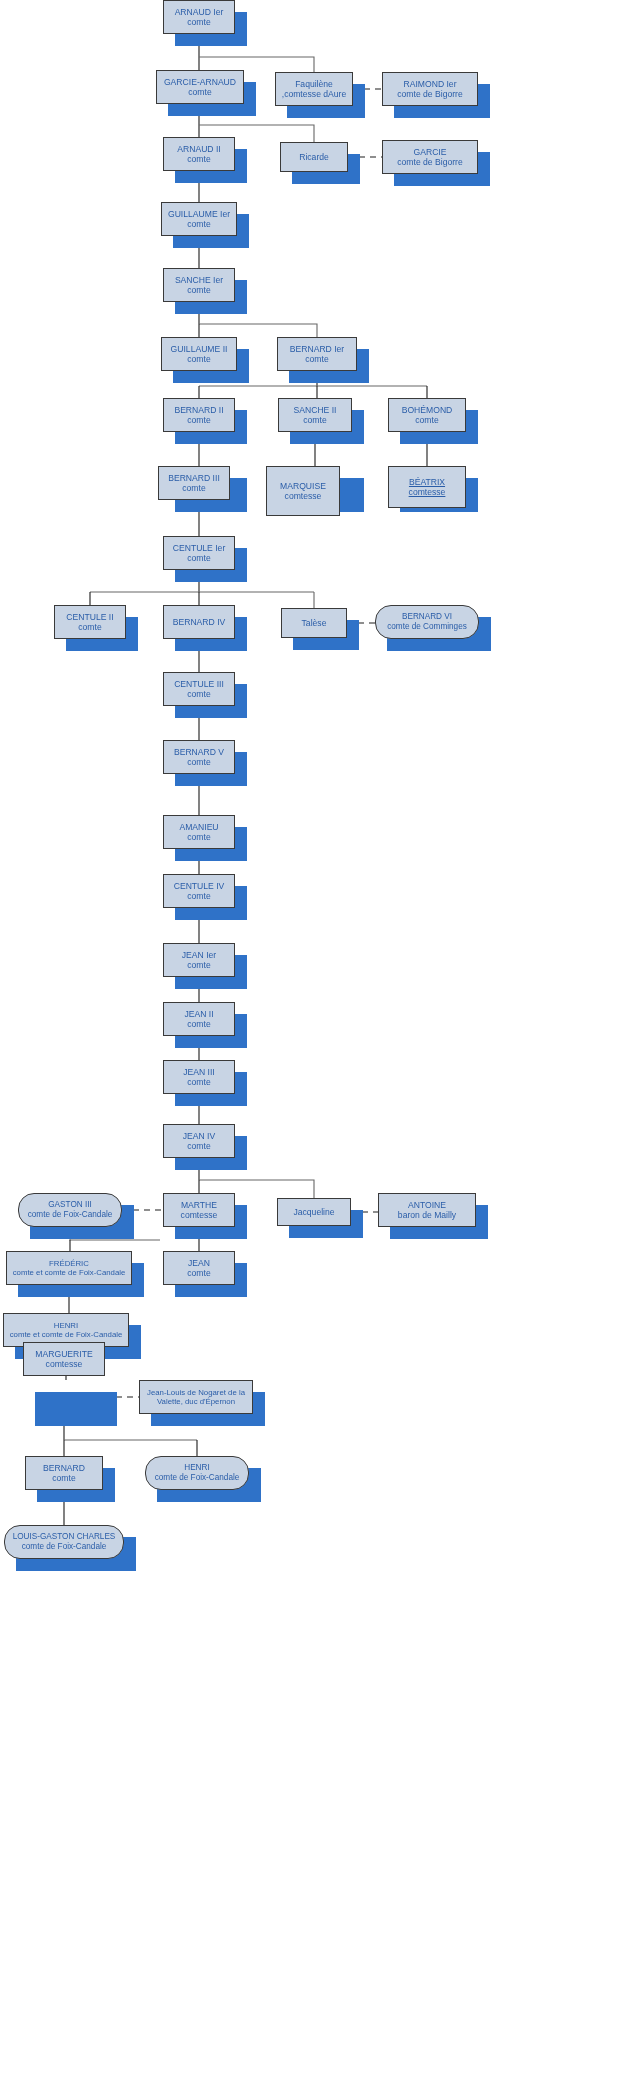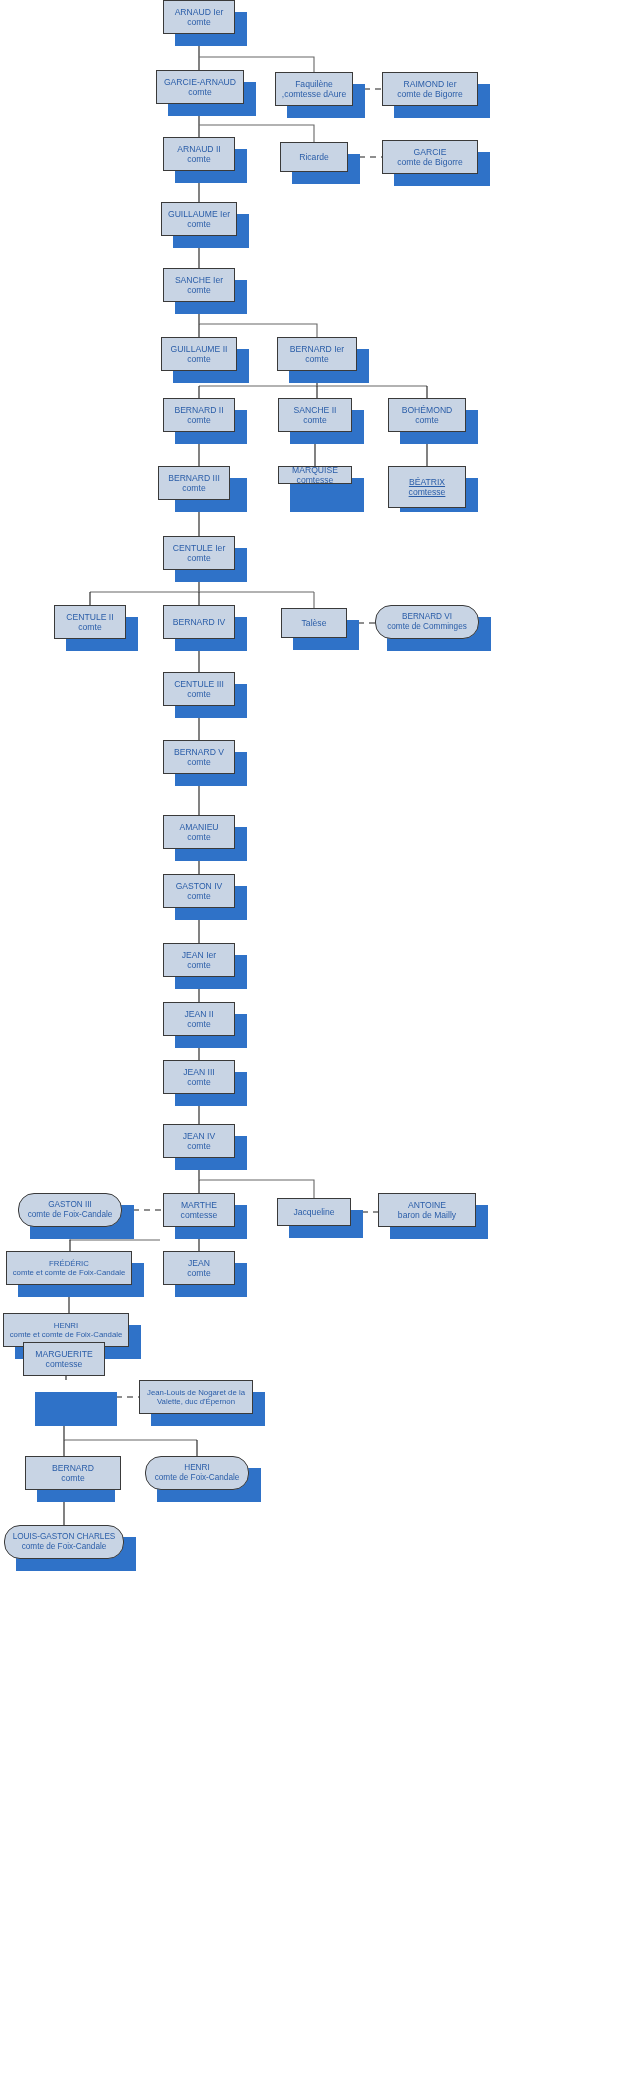--- a/index.html
+++ b/index.html
@@ -193,21 +193,21 @@
       <div class="node fs-9" style="left: 388px; top: 398px; width: 78px; height: 34px;">
         <span class="l1">BOHÉMOND</span>
         <span class="l2">comte</span>
       </div>
       <div class="shadow" style="left: 175px; top: 478px; width: 72px; height: 34px;"></div>
       <div class="node fs-9" style="left: 158px; top: 466px; width: 72px; height: 34px;">
         <span class="l1">BERNARD III</span>
         <span class="l2">comte</span>
       </div>
       <div class="shadow" style="left: 290px; top: 478px; width: 74px; height: 34px;"></div>
-      <div class="node fs-9" style="left: 278px; top: 466px; width: 74px; height: 18px;">
+      <div class="node fs-9" style="left: 266px; top: 466px; width: 74px; height: 50px;">
         <span class="l1">MARQUISE</span>
         <span class="l2">comtesse</span>
       </div>
       <div class="shadow" style="left: 400px; top: 478px; width: 78px; height: 34px;"></div>
       <div class="node fs-9" style="left: 388px; top: 466px; width: 78px; height: 42px; text-decoration: underline;">
         <span class="l1">BÉATRIX</span>
         <span class="l2">comtesse</span>
       </div>
       <div class="shadow" style="left: 175px; top: 548px; width: 72px; height: 34px;"></div>
       <div class="node fs-9" style="left: 163px; top: 536px; width: 72px; height: 34px;">
@@ -242,21 +242,21 @@
         <span class="l1">BERNARD V</span>
         <span class="l2">comte</span>
       </div>
       <div class="shadow" style="left: 175px; top: 827px; width: 72px; height: 34px;"></div>
       <div class="node fs-9" style="left: 163px; top: 815px; width: 72px; height: 34px;">
         <span class="l1">AMANIEU</span>
         <span class="l2">comte</span>
       </div>
       <div class="shadow" style="left: 175px; top: 886px; width: 72px; height: 34px;"></div>
       <div class="node fs-9" style="left: 163px; top: 874px; width: 72px; height: 34px;">
-        <span class="l1">GASTON IV</span>
+        <span class="l1">CENTULE IV</span>
         <span class="l2">comte</span>
       </div>
       <div class="shadow" style="left: 175px; top: 955px; width: 72px; height: 34px;"></div>
       <div class="node fs-9" style="left: 163px; top: 943px; width: 72px; height: 34px;">
         <span class="l1">JEAN Ier</span>
         <span class="l2">comte</span>
       </div>
       <div class="shadow" style="left: 175px; top: 1014px; width: 72px; height: 34px;"></div>
       <div class="node fs-9" style="left: 163px; top: 1002px; width: 72px; height: 34px;">
         <span class="l1">JEAN II</span>
@@ -310,21 +310,21 @@
       <div class="node fs-9" style="left: 23px; top: 1342px; width: 82px; height: 34px;">
         <span class="l1">MARGUERITE</span>
         <span class="l2">comtesse</span>
       </div>
       <div class="shadow" style="left: 151px; top: 1392px; width: 114px; height: 34px;"></div>
       <div class="node fs-8" style="left: 139px; top: 1380px; width: 114px; height: 34px;">
         <span class="l1">Jean-Louis de Nogaret de la</span>
         <span class="l2">Valette, duc d'Épernon</span>
       </div>
       <div class="shadow" style="left: 37px; top: 1468px; width: 78px; height: 34px;"></div>
-      <div class="node fs-9" style="left: 25px; top: 1456px; width: 96px; height: 34px;">
+      <div class="node fs-9" style="left: 25px; top: 1456px; width: 78px; height: 34px;">
         <span class="l1">BERNARD</span>
         <span class="l2">comte</span>
       </div>
       <div class="shadow" style="left: 157px; top: 1468px; width: 104px; height: 34px;"></div>
       <div class="node fs-85" style="left: 145px; top: 1456px; width: 104px; height: 34px;">
         <span class="l1">HENRI</span>
         <span class="l2">comte de Foix-Candale</span>
       </div>
       <div class="shadow" style="left: 16px; top: 1537px; width: 120px; height: 34px;"></div>
       <div class="node fs-85" style="left: 4px; top: 1525px; width: 120px; height: 34px;">

